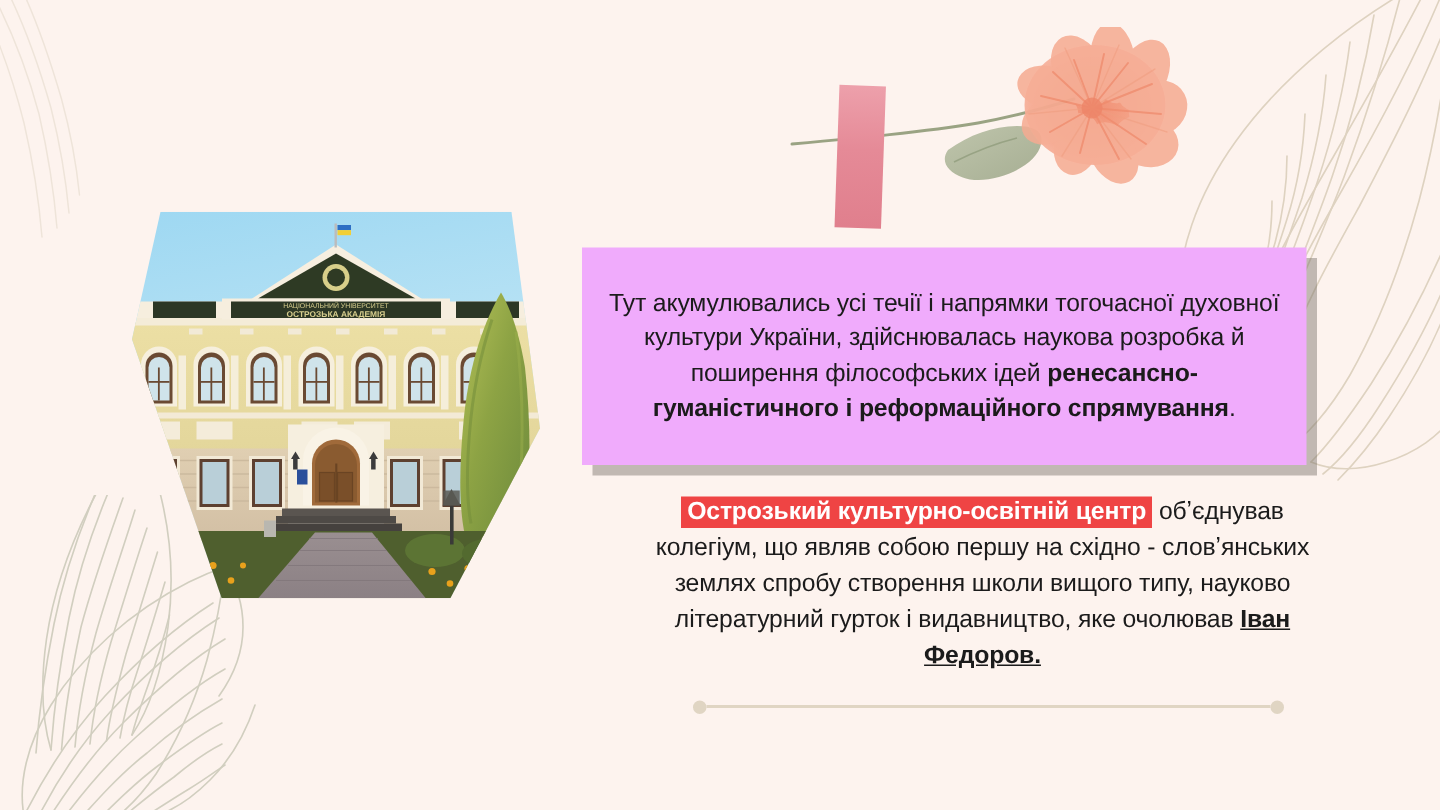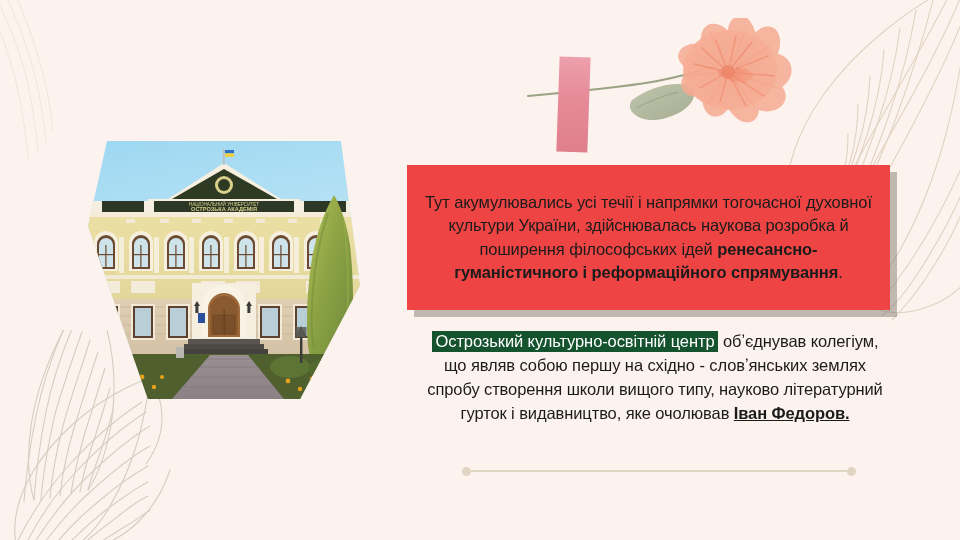--- a/index.html
+++ b/index.html
@@ -35,23 +35,23 @@
     width:272px; height:258px;
     -webkit-clip-path: polygon(7% 0%, 93% 0%, 100% 56%, 78% 100%, 22% 100%, 0% 33%);
     clip-path: polygon(7% 0%, 93% 0%, 100% 56%, 78% 100%, 22% 100%, 0% 33%);
     overflow:hidden;
   }
   #hex-photo-frame svg { display:block; width:272px; height:258px; }
 
   
   #callout-card {
     position:absolute;
-    left:407px; top:165px;
+    left:388px; top:165px;
     width:483px; height:145px;
-    background:#ef4444;
+    background:#f0abfc;
     box-shadow:7px 7px 0 rgba(120,112,104,.45);
     display:flex; align-items:center; justify-content:center;
     padding:6px 16px;
   }
   #callout-text {
     text-align:center;
     font-size:16.5px;
     line-height:1.42;
     color:#1b1b1b;
     letter-spacing:-0.1px;
@@ -66,24 +66,24 @@
     text-align:center;
   }
   #body-text {
     font-size:16.5px;
     line-height:1.45;
     color:#1b1b1b;
     letter-spacing:-0.1px;
   }
   #body-text b { font-weight:700;text-decoration:underline; }
   .hl {
-    background:#14532d;
+    background:#ef4444;
     color:#ffffff;
     padding:1px 4px 2px 4px;
-    font-weight:400;
+    font-weight:700;
     box-decoration-break:clone;
     -webkit-box-decoration-break:clone;
   }
 
   
   #section-divider {
     position:absolute;
     left:462px; top:466px;
     width:394px; height:10px;
     display:flex; align-items:center;

